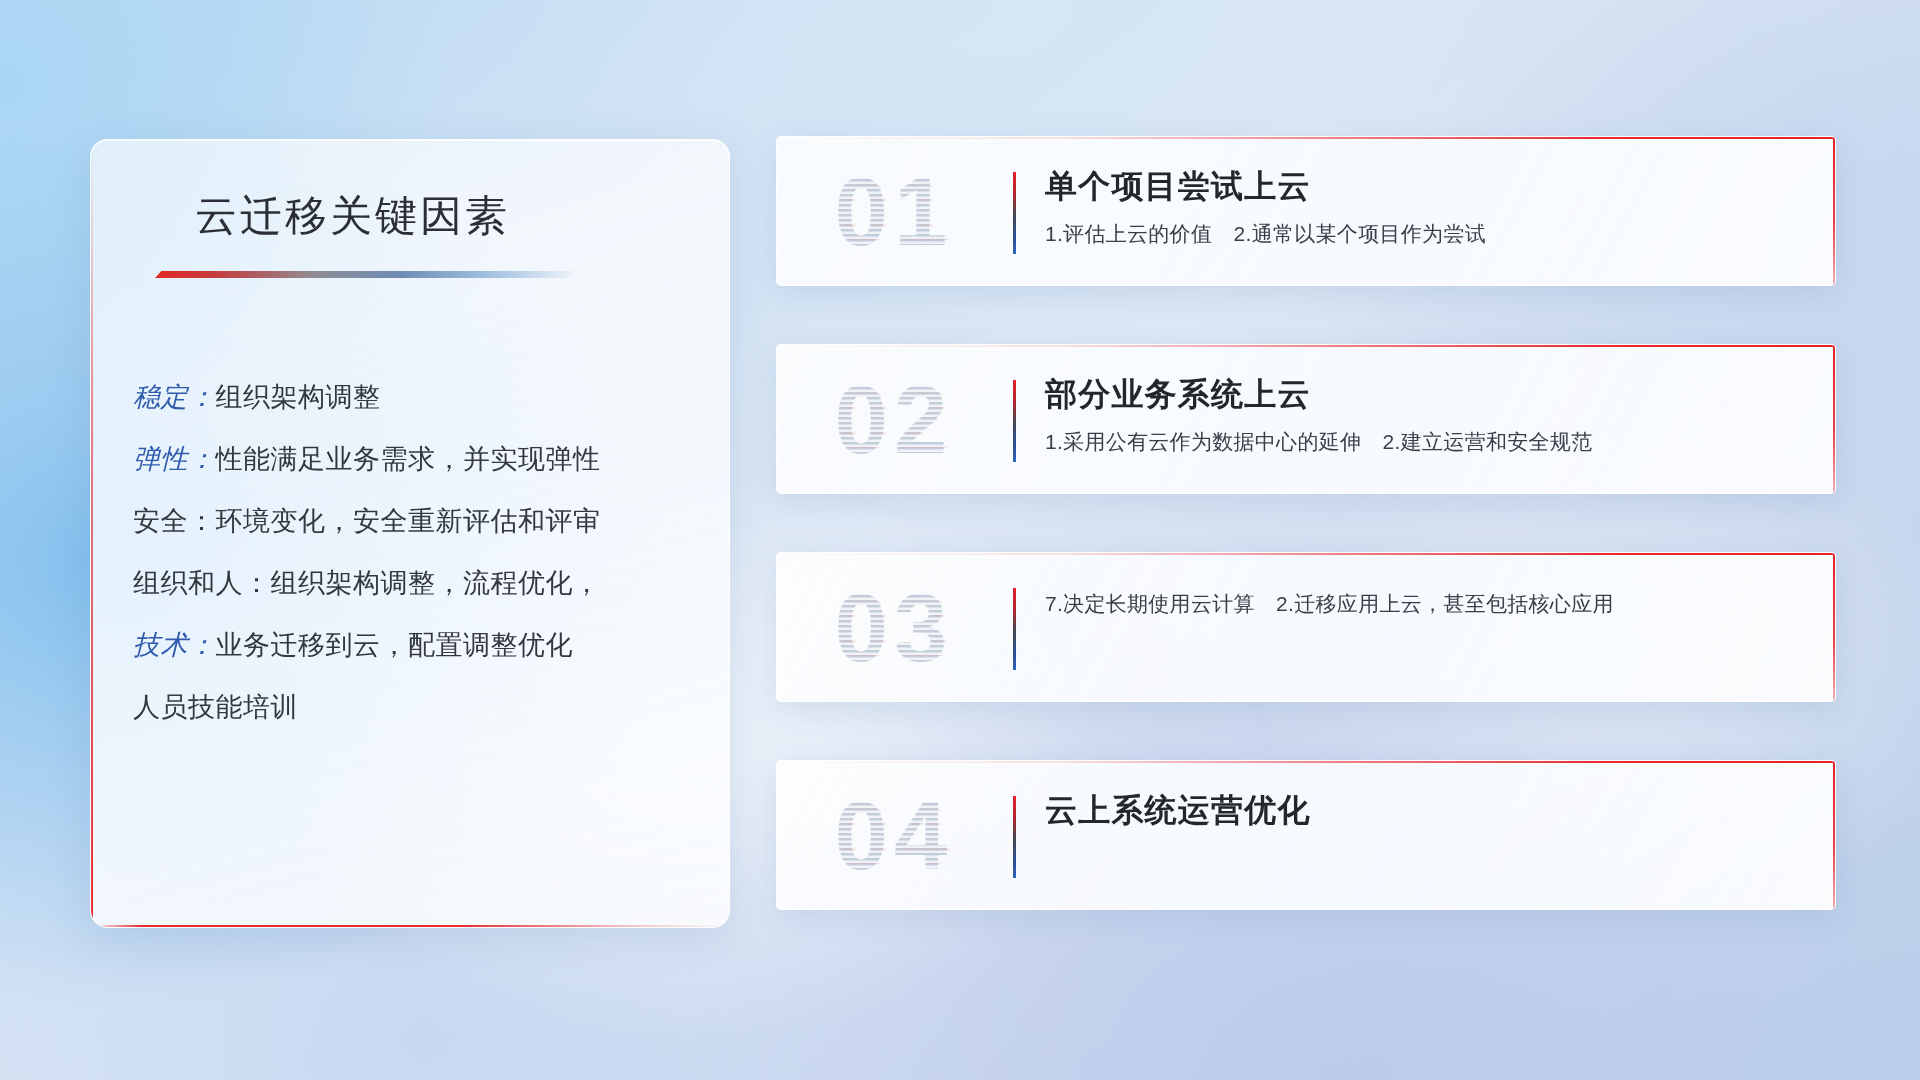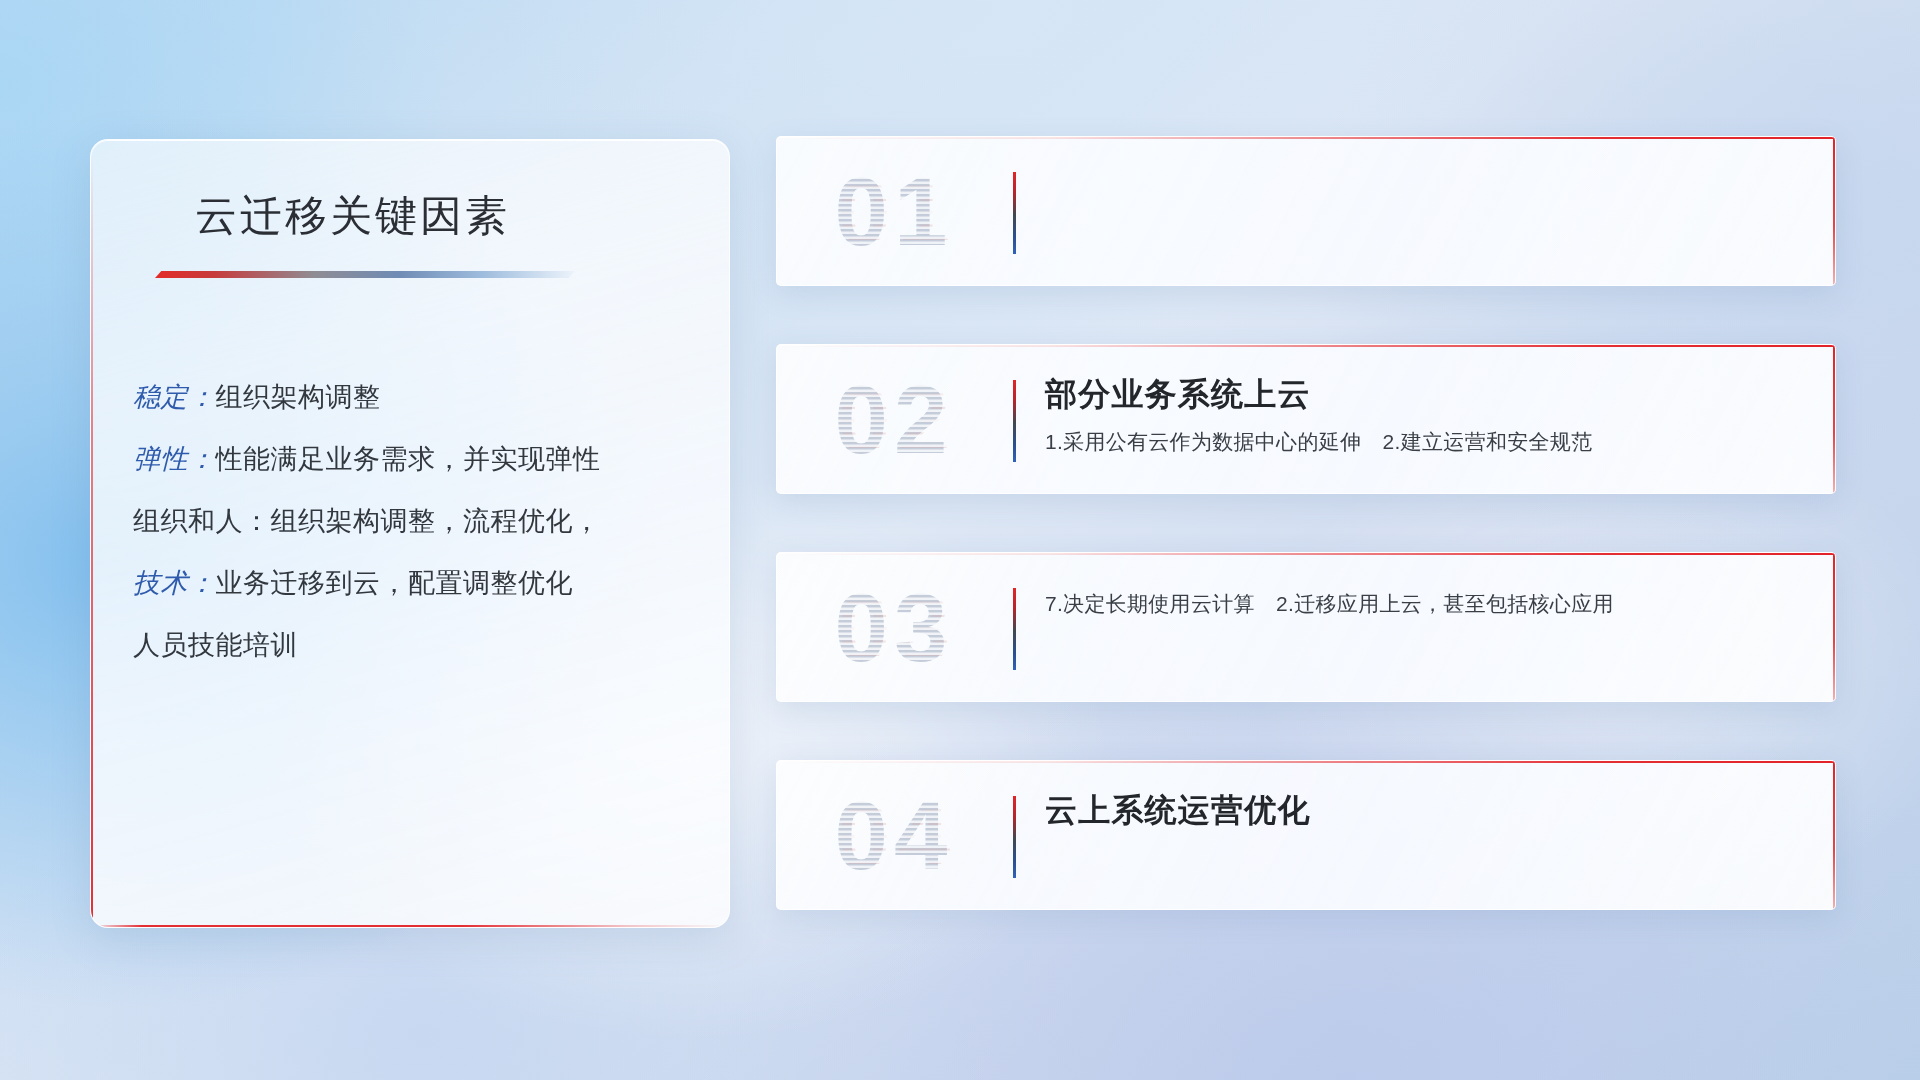--- a/index.html
+++ b/index.html
@@ -274,36 +274,43 @@
     <div class="title-rule"></div>
 
     <div class="factor-list">
       <div class="factor-row">
         <span class="factor-key accent">稳定：</span><span class="factor-val">组织架构调整</span>
       </div>
       <div class="factor-row">
         <span class="factor-key accent">弹性：</span><span class="factor-val">性能满足业务需求，并实现弹性</span>
       </div>
       <div class="factor-row">
+        <span class="factor-key">安全：</span><span class="factor-val">环境变化，安全重新评估和评审</span>
+      </div>
+      <div class="factor-row">
         <span class="factor-key">组织和人：</span><span class="factor-val">组织架构调整，流程优化，</span>
       </div>
       <div class="factor-row">
         <span class="factor-key accent">技术：</span><span class="factor-val">业务迁移到云，配置调整优化</span>
       </div>
       <div class="factor-row">
         <span class="factor-val">人员技能培训</span>
       </div>
     </div>
   </section>
 
   <section class="cards">
 
     <article class="card">
       <div class="card-num">01<span class="glitch">01</span></div>
       <div class="card-divider"></div>
+      <div class="card-body">
+        <div class="card-title">单个项目尝试上云</div>
+        <div class="card-desc">1.评估上云的价值　2.通常以某个项目作为尝试</div>
+      </div>
     </article>
 
     <article class="card">
       <div class="card-num">02<span class="glitch">02</span></div>
       <div class="card-divider"></div>
       <div class="card-body">
         <div class="card-title">部分业务系统上云</div>
         <div class="card-desc">1.采用公有云作为数据中心的延伸　2.建立运营和安全规范</div>
       </div>
     </article>

